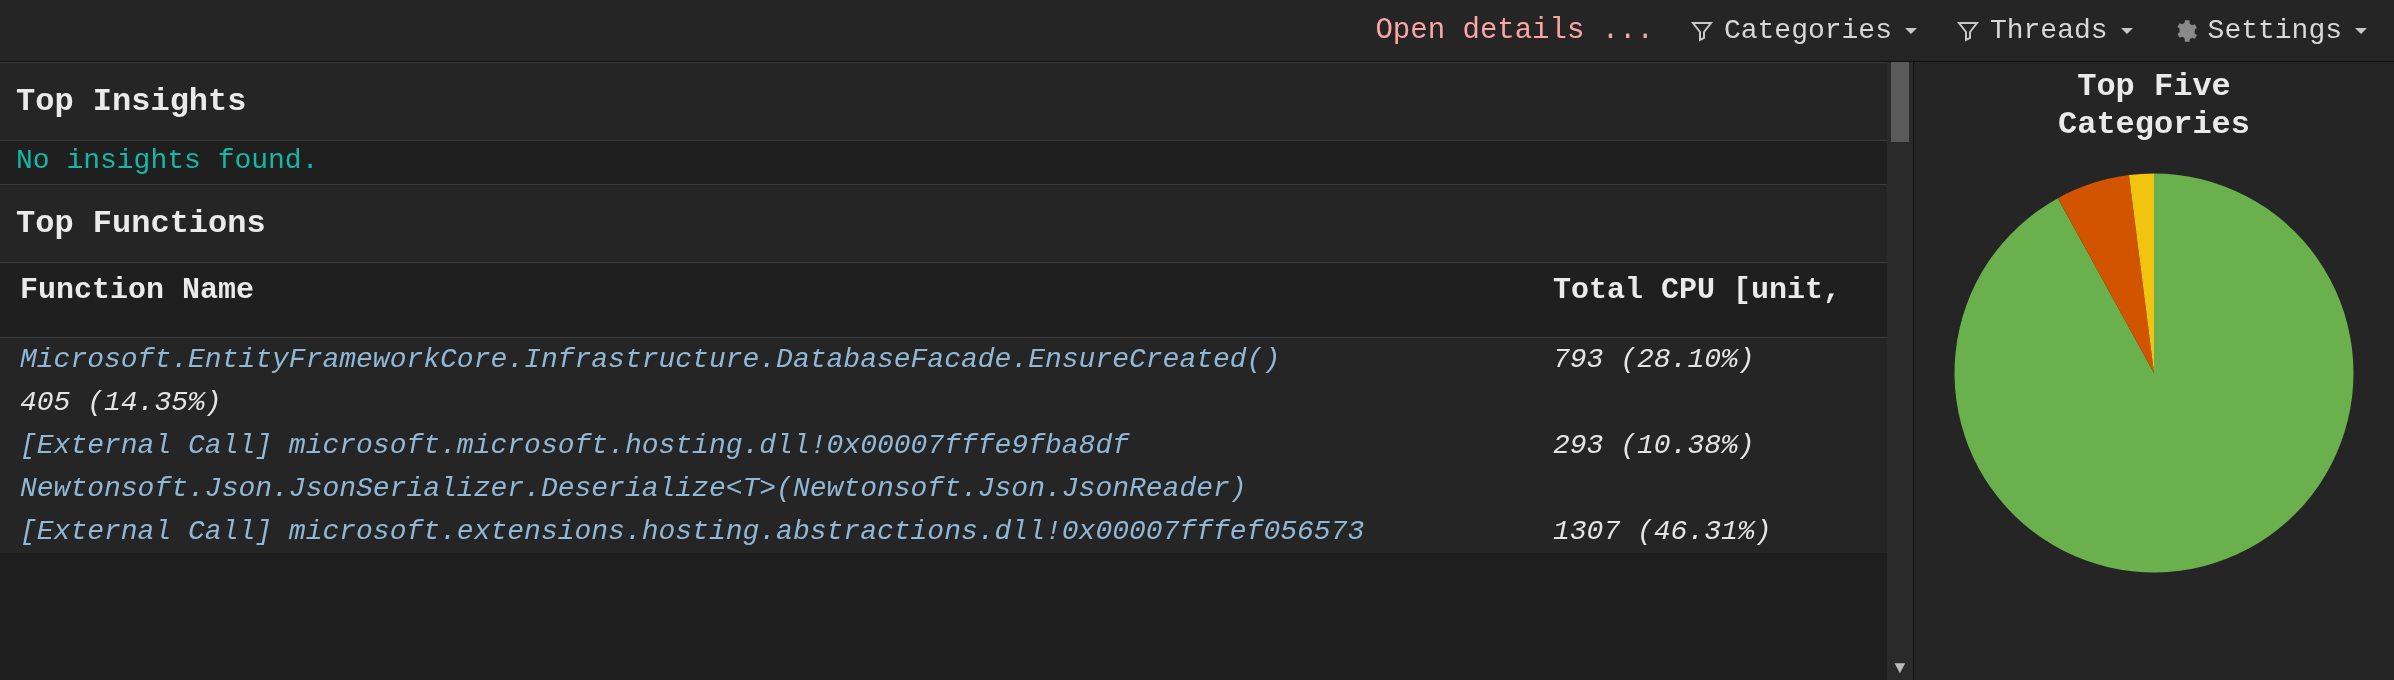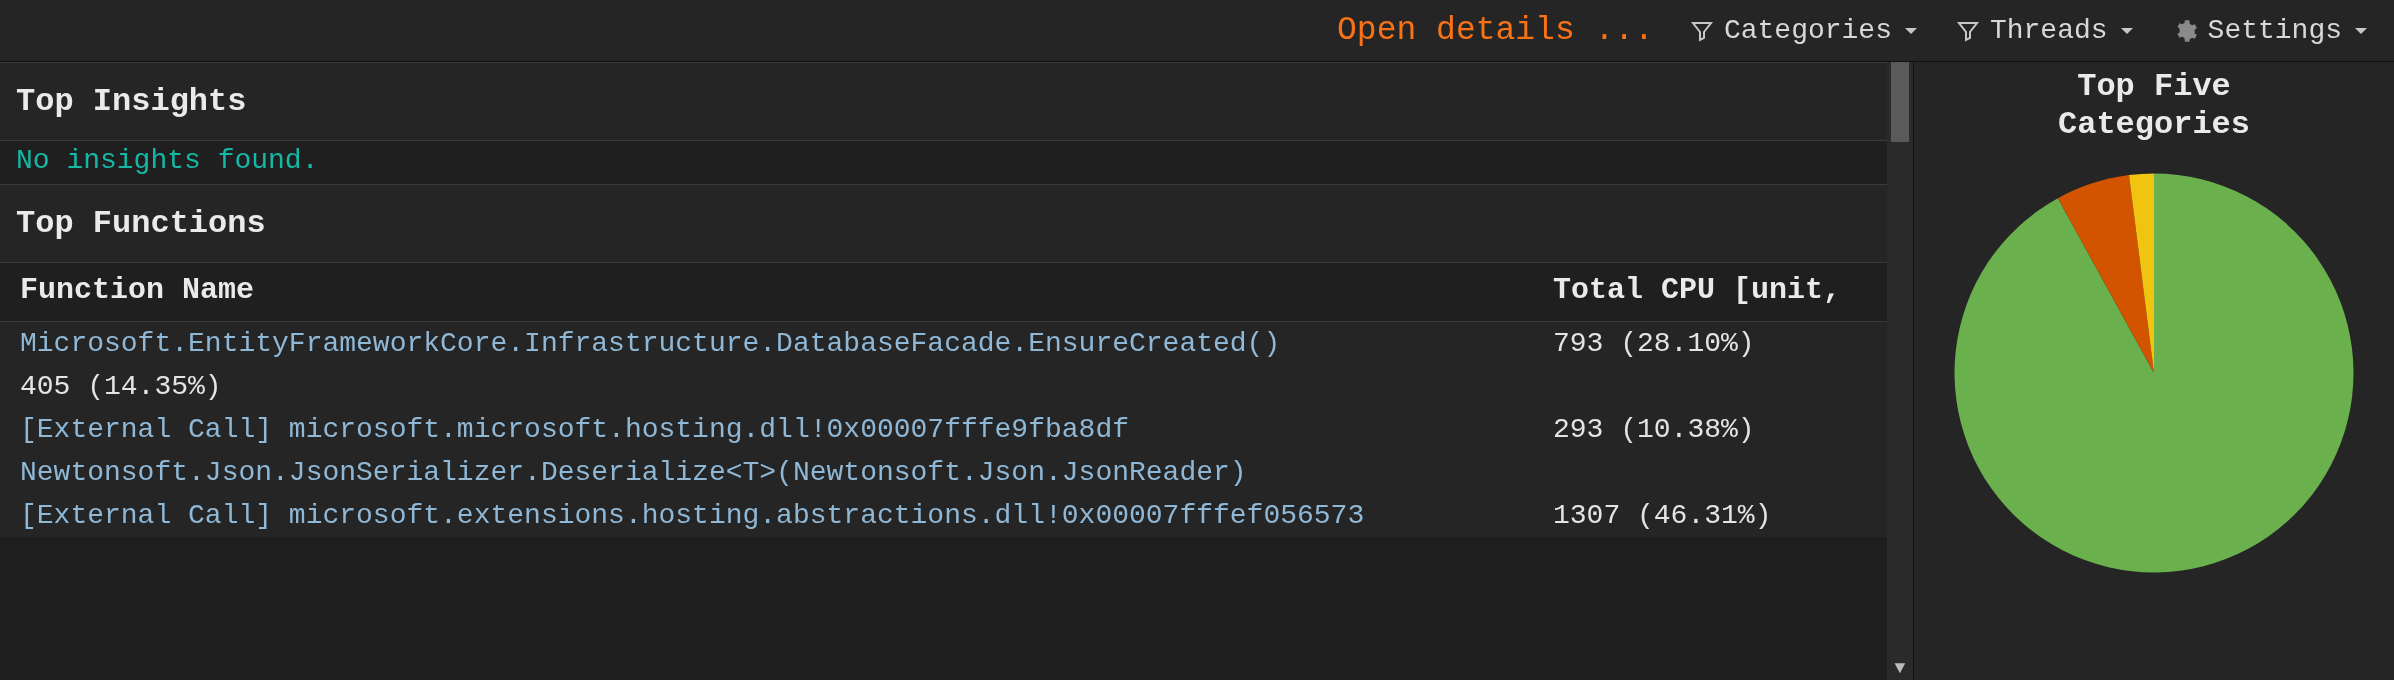--- a/index.html
+++ b/index.html
@@ -20,22 +20,22 @@
     height: 62px;
     display: flex;
     justify-content: flex-end;
     align-items: center;
     gap: 36px;
     padding-right: 24px;
     background: #252526;
     border-bottom: 1px solid #111;
   }
   .toolbar .link {
-    color: #f97316;
-    font-size: 33px;
+    color: #fca5a5;
+    font-size: 29px;
     cursor: pointer;
   }
   .toolbar .drop {
     display: flex;
     align-items: center;
     gap: 10px;
     font-size: 28px;
     color: #d8d8d8;
     cursor: pointer;
   }
@@ -79,40 +79,41 @@
     color: #14b8a6;
     background: #1f1f1f;
   }
 
   
   .func-table {
     width: 100%;
   }
   .func-header {
     display: flex;
-    padding: 10px 20px 14px 20px;
+    padding: 10px 20px 30px 20px;
     background: #1f1f1f;
     border-bottom: 1px solid #3a3a3a;
   }
   .func-header .col-name {
     flex: 1;
     font-size: 30px;
     font-weight: bold;
     color: #eaeaea;
   }
   .func-header .col-cpu {
     width: 340px;
     font-size: 30px;
     font-weight: bold;
     color: #eaeaea;
     white-space: nowrap;
     overflow: hidden;
   }
   .func-rows {
     background: #252526;
+    font-style: italic;
   }
   .func-row {
     display: flex;
     padding: 6px 20px 6px 20px;
     font-size: 28px;
   }
   .func-row .cell-name {
     flex: 1;
     color: #8fb7d6;
     white-space: nowrap;

